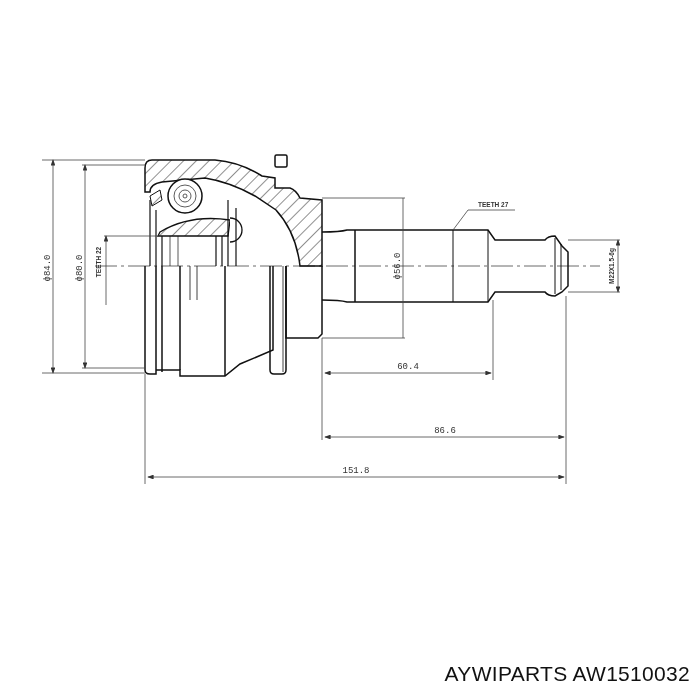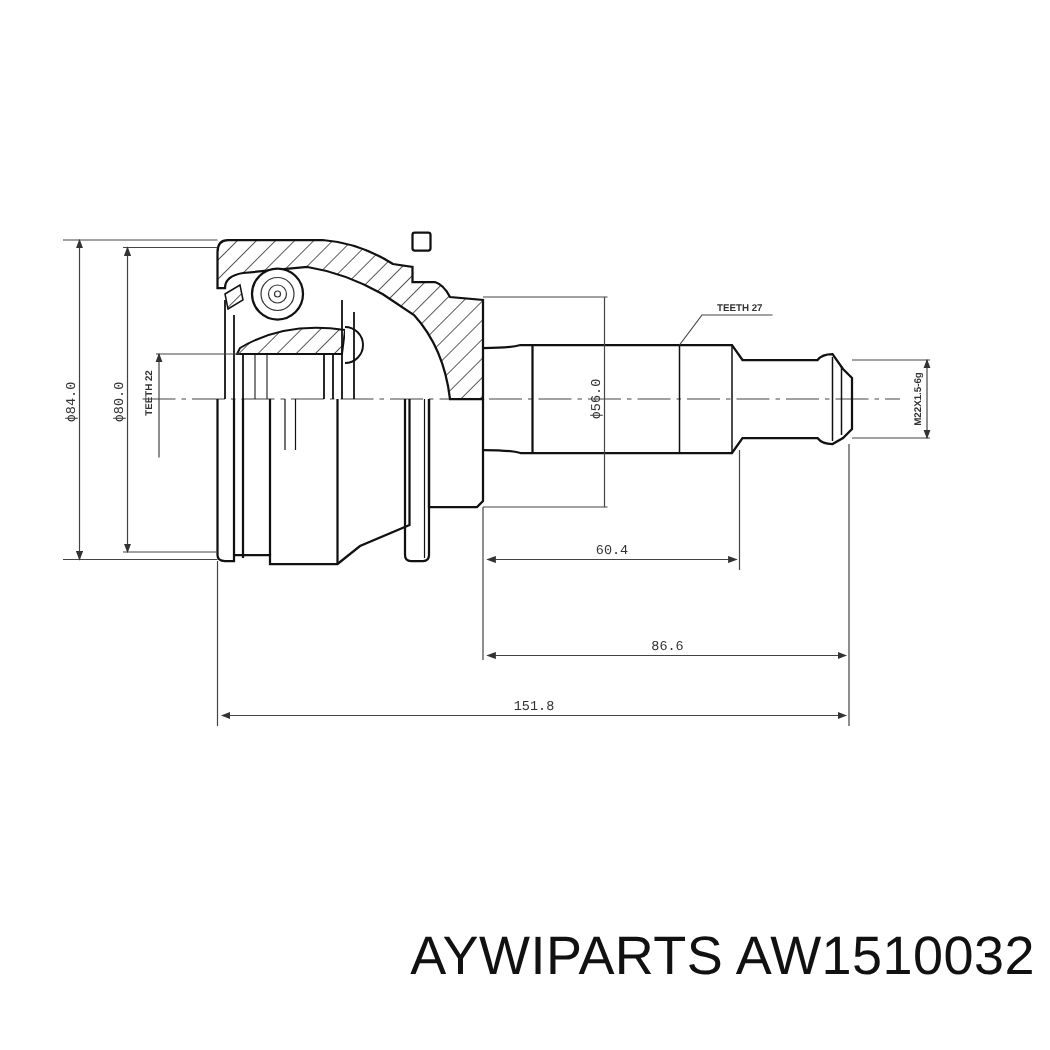--- a/index.html
+++ b/index.html
@@ -1,22 +1,22 @@
 <!DOCTYPE html>
 <html><head>
 <meta charset="utf-8">
 <style>
   html, body { margin: 0; padding: 0; background: #ffffff; }
   body { width: 700px; height: 700px; position: relative; overflow: hidden; font-family: "Liberation Sans", sans-serif; }
   #drawing { position: absolute; left: 0; top: 0; width: 700px; height: 700px; }
   .dimtext { font-family: "Liberation Mono", monospace; font-size: 9px; fill: #333; }
   .smalltext { font-family: "Liberation Sans", sans-serif; font-size: 6.5px; font-weight: bold; fill: #333; }
   #caption {
-    position: absolute; right: 10px; top: 616px;
-    font-family: "Liberation Sans", sans-serif; font-size: 36px; color: #111;
+    position: absolute; right: 10px; top: 662px;
+    font-family: "Liberation Sans", sans-serif; font-size: 21px; color: #111;
     letter-spacing: 0.3px; white-space: nowrap;
   }
 </style>
 </head>
 <body>
 
 <svg id="drawing" viewBox="0 0 700 700" xmlns="http://www.w3.org/2000/svg">
   <defs>
     <pattern id="hatch" patternUnits="userSpaceOnUse" width="9" height="9" patternTransform="rotate(45)">
       <line x1="0" y1="0" x2="0" y2="9" stroke="#222" stroke-width="1"></line>

